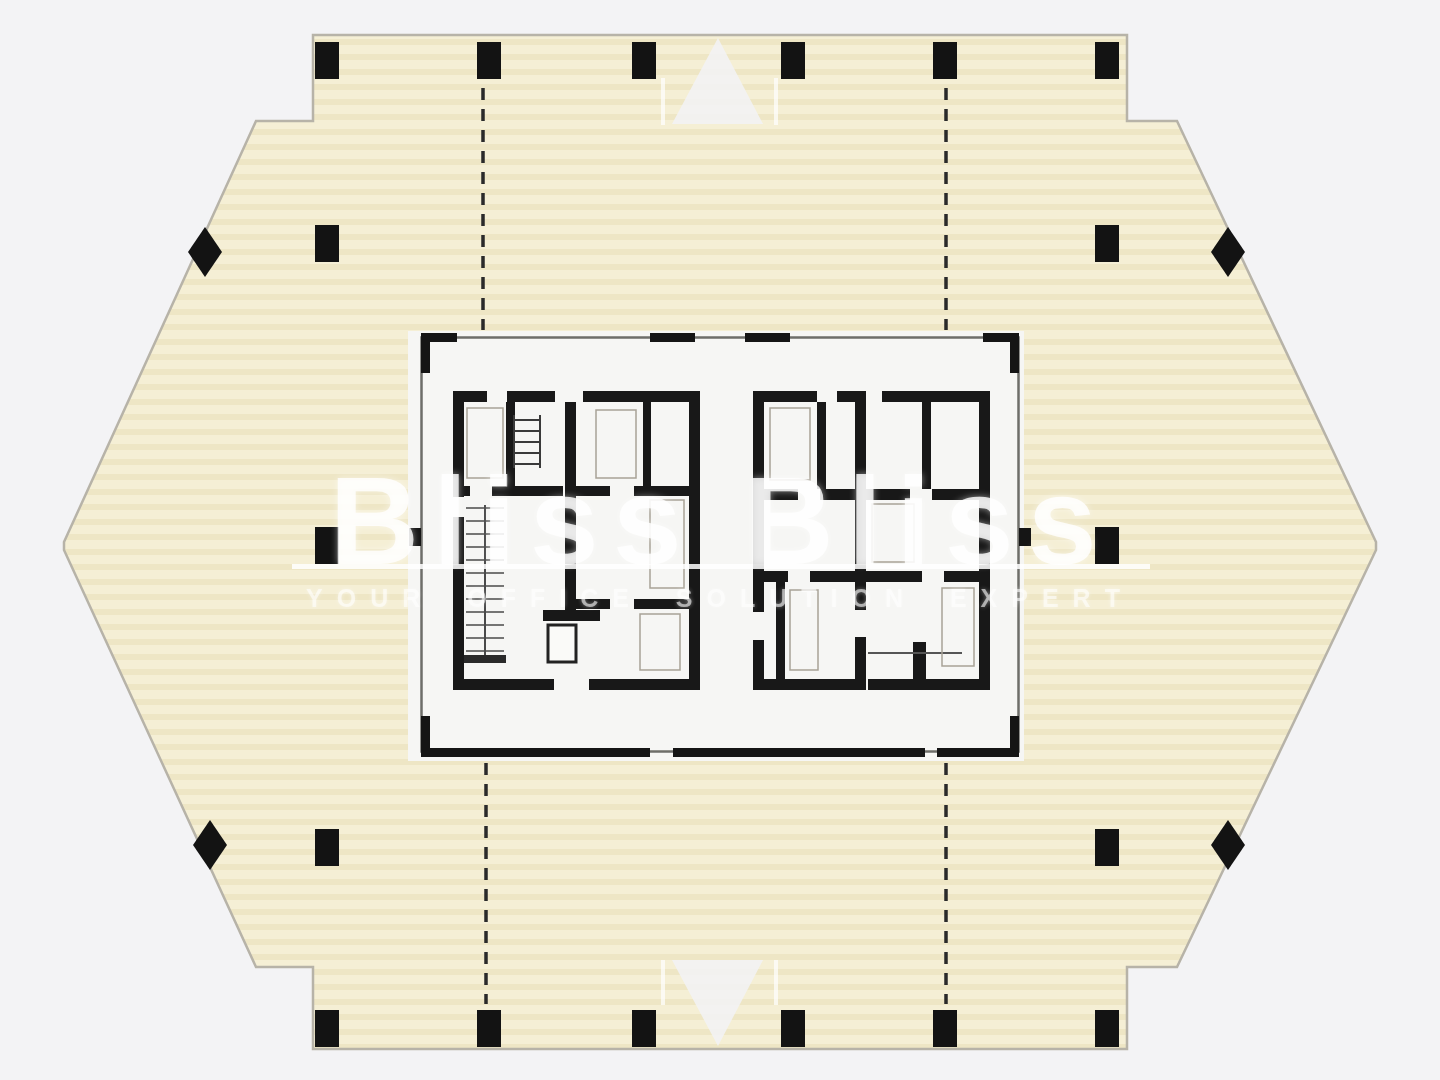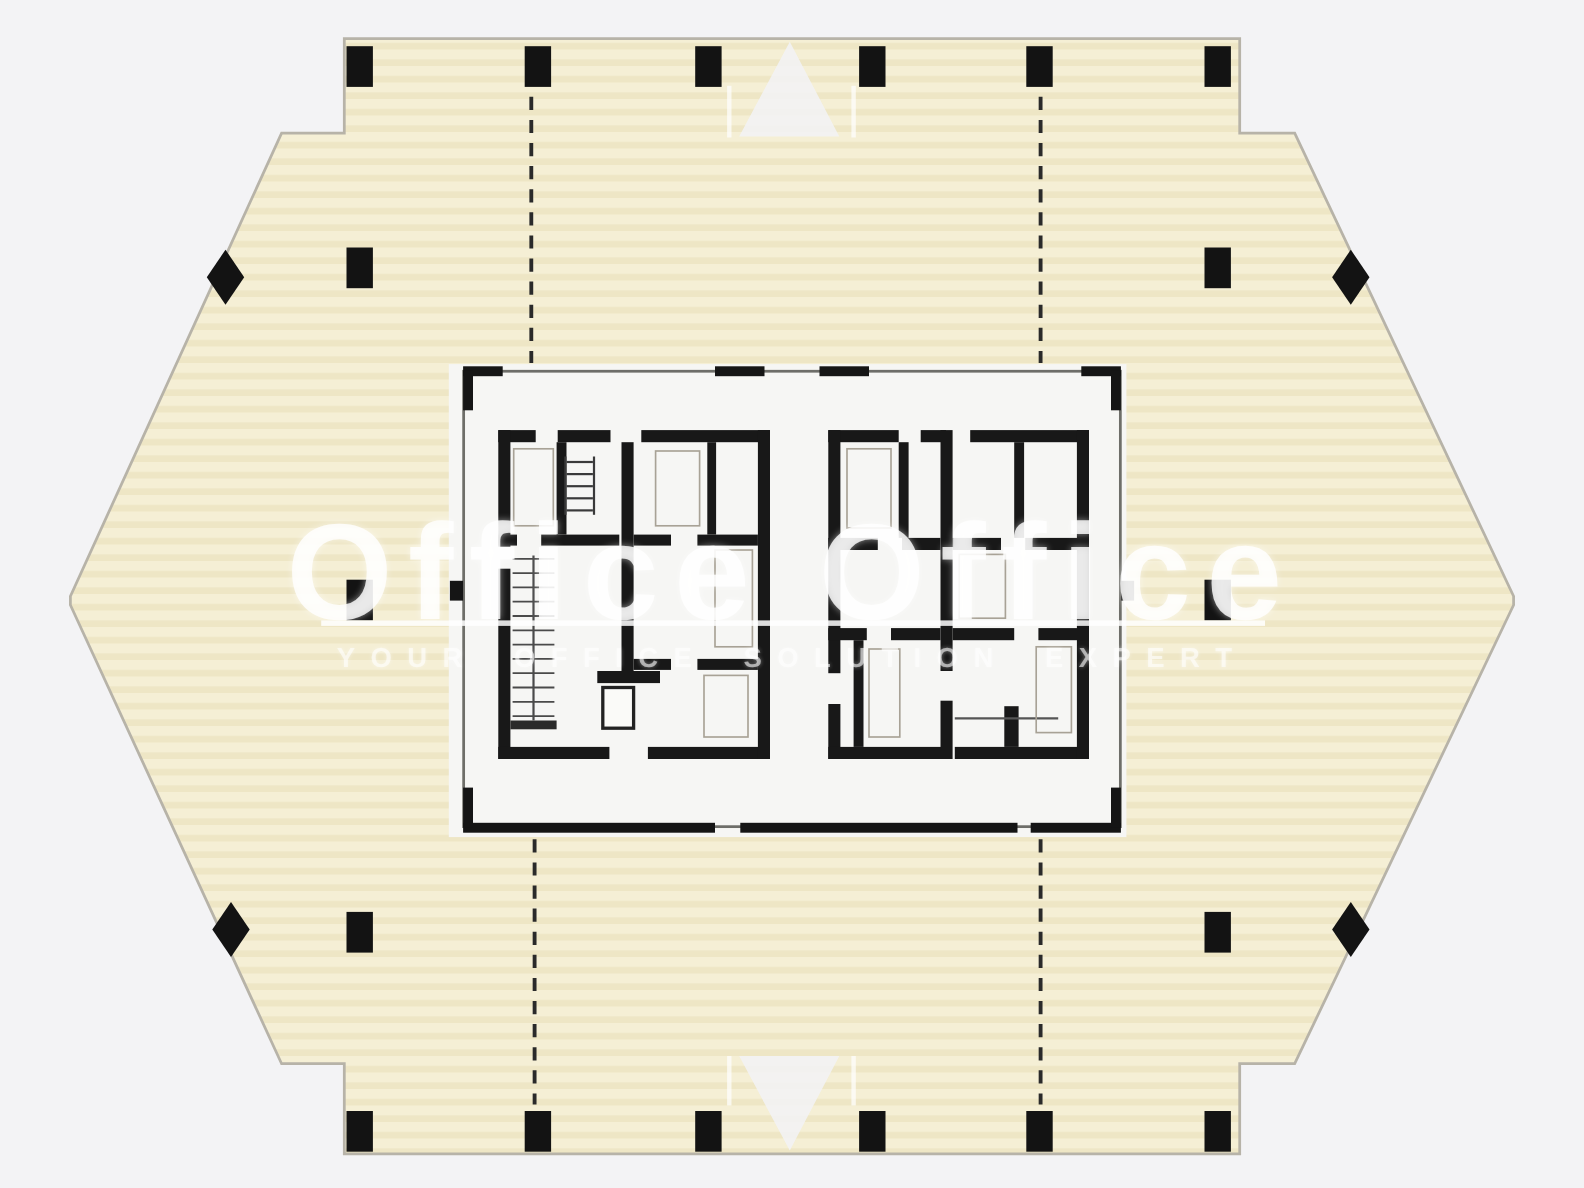--- a/index.html
+++ b/index.html
@@ -215,17 +215,17 @@
       <rect x="650" y="500" width="34" height="88"></rect>
       <rect x="640" y="614" width="40" height="56"></rect>
       <rect x="770" y="408" width="40" height="72"></rect>
       <rect x="872" y="504" width="42" height="58"></rect>
       <rect x="942" y="588" width="32" height="78"></rect>
       <rect x="790" y="590" width="28" height="80"></rect>
     </g>
   </g>
 </svg>
 
-  <div class="wm-brand">Office Office</div>
+  <div class="wm-brand">Bliss Bliss</div>
   <div class="wm-line"></div>
   <div class="wm-tagline">YOUR OFFICE SOLUTION EXPERT</div>
 
 </div>
 
 </body></html>

